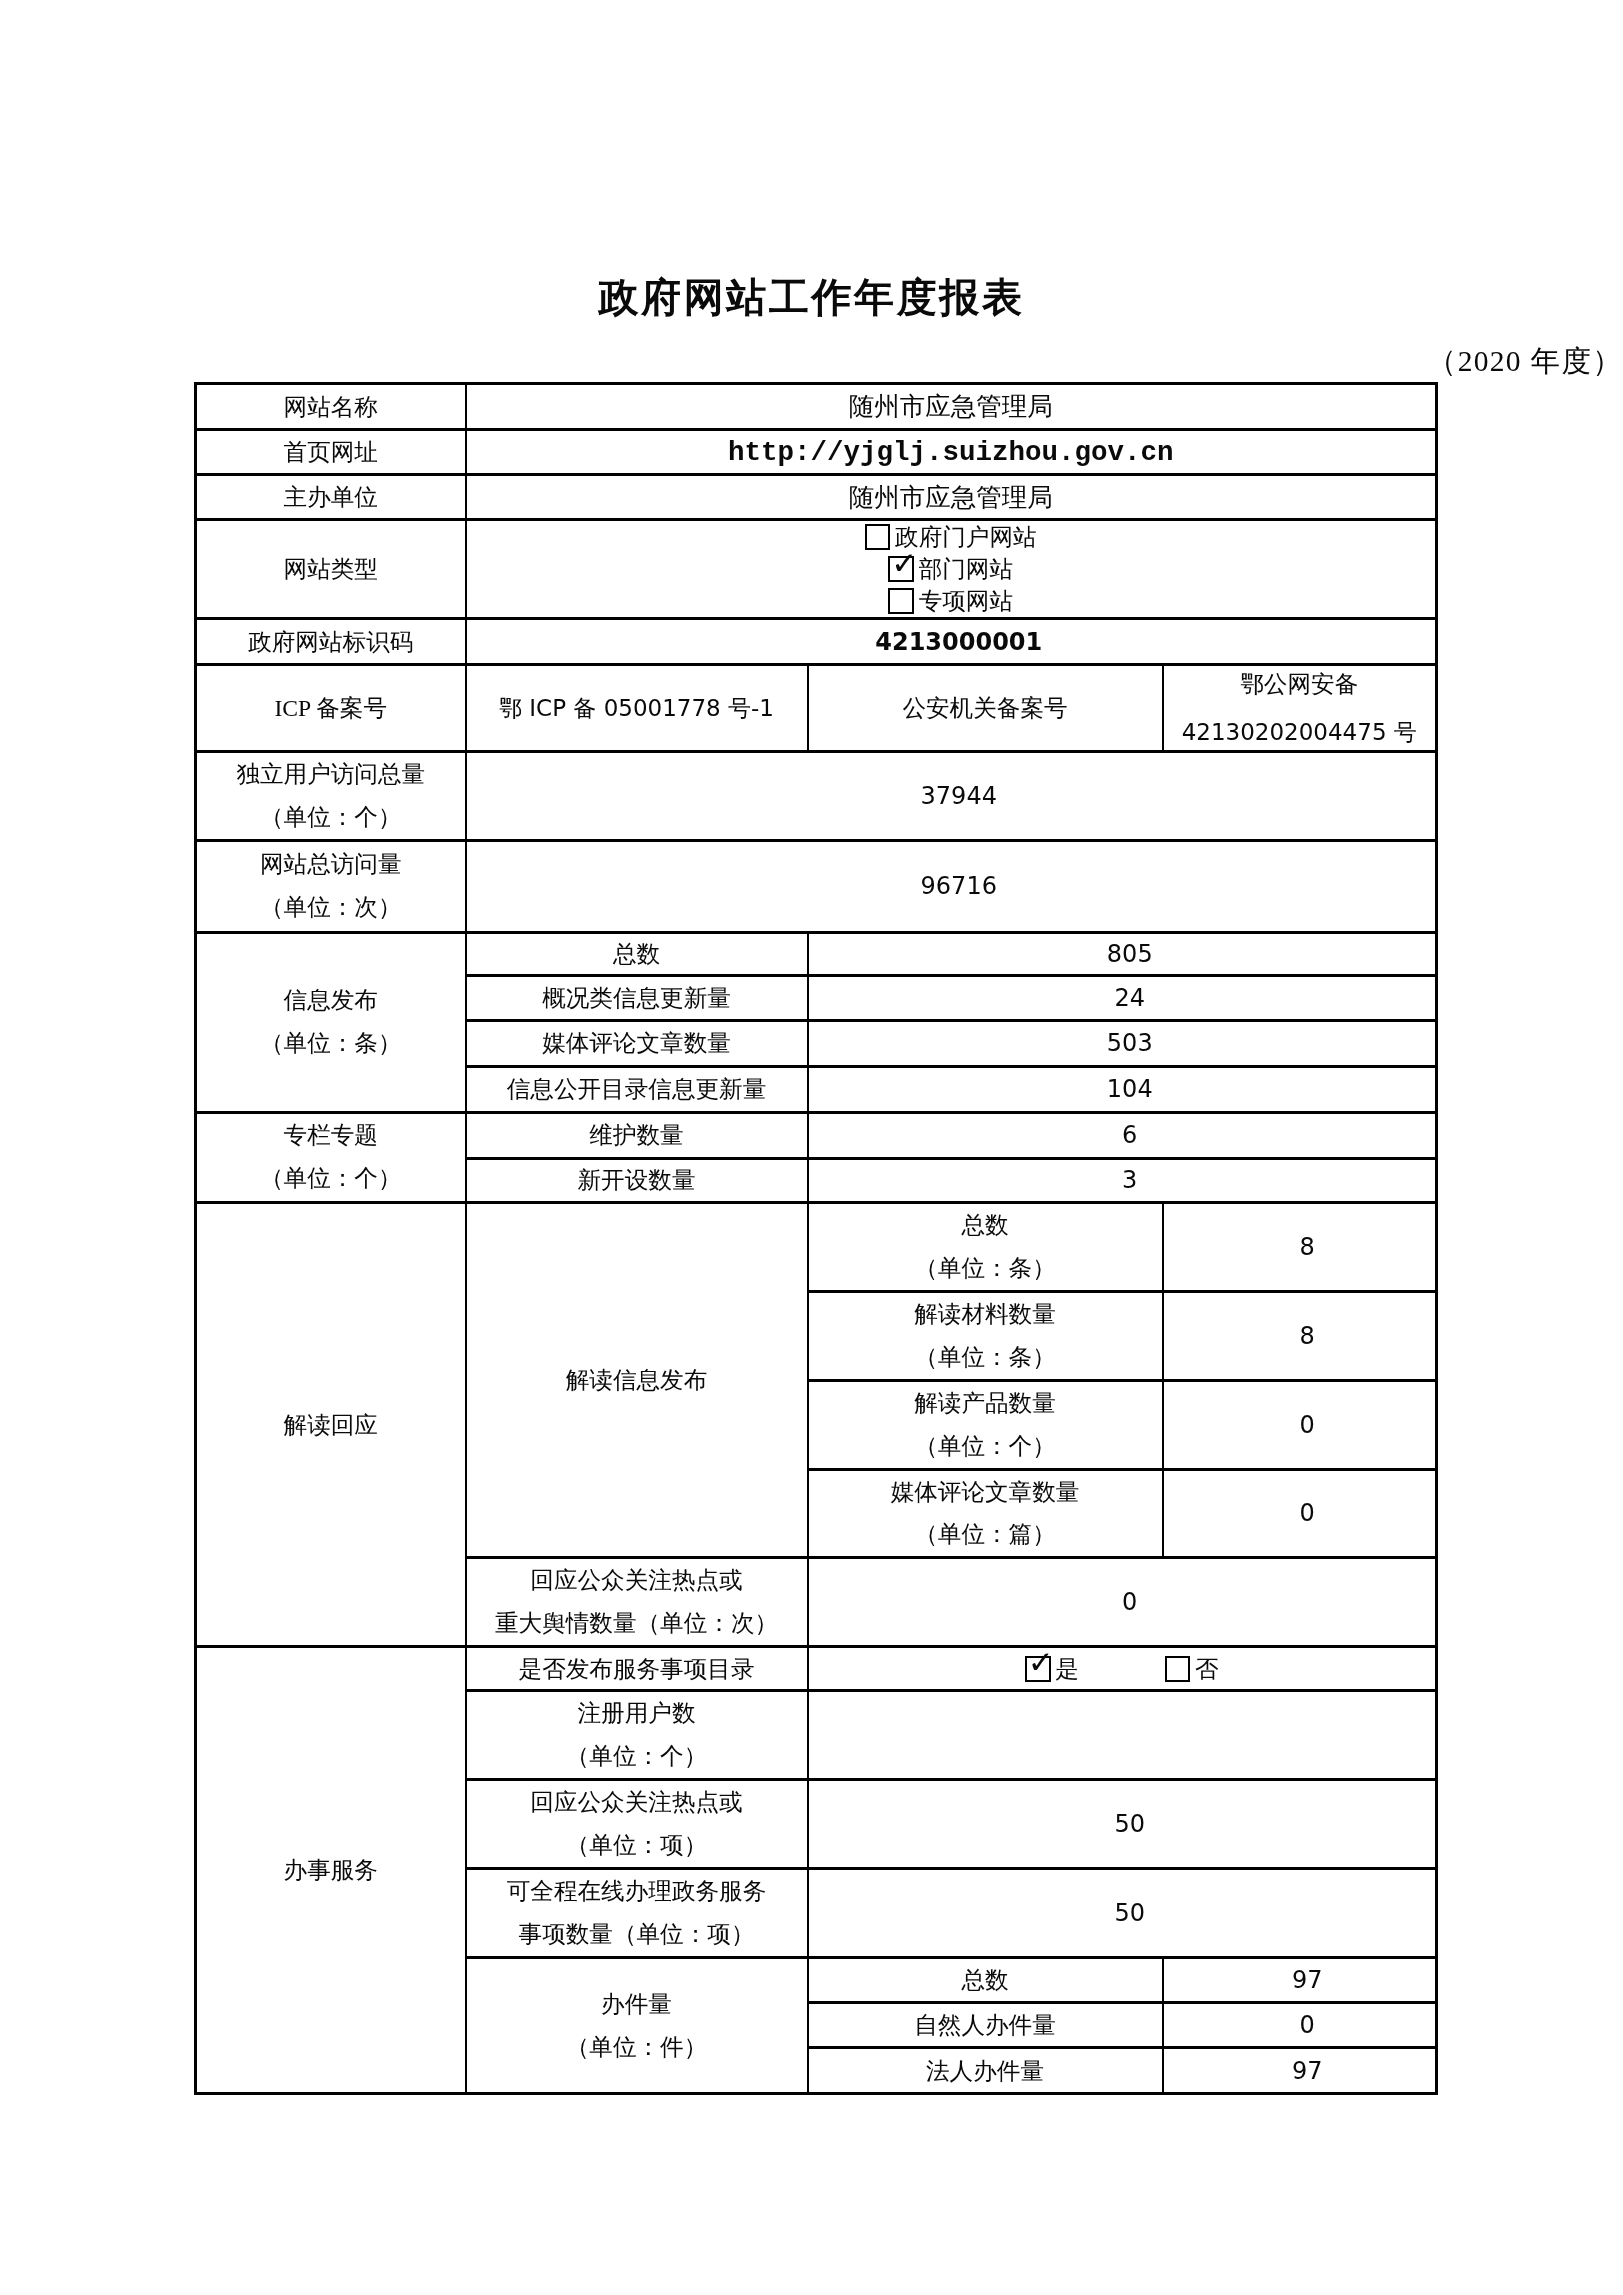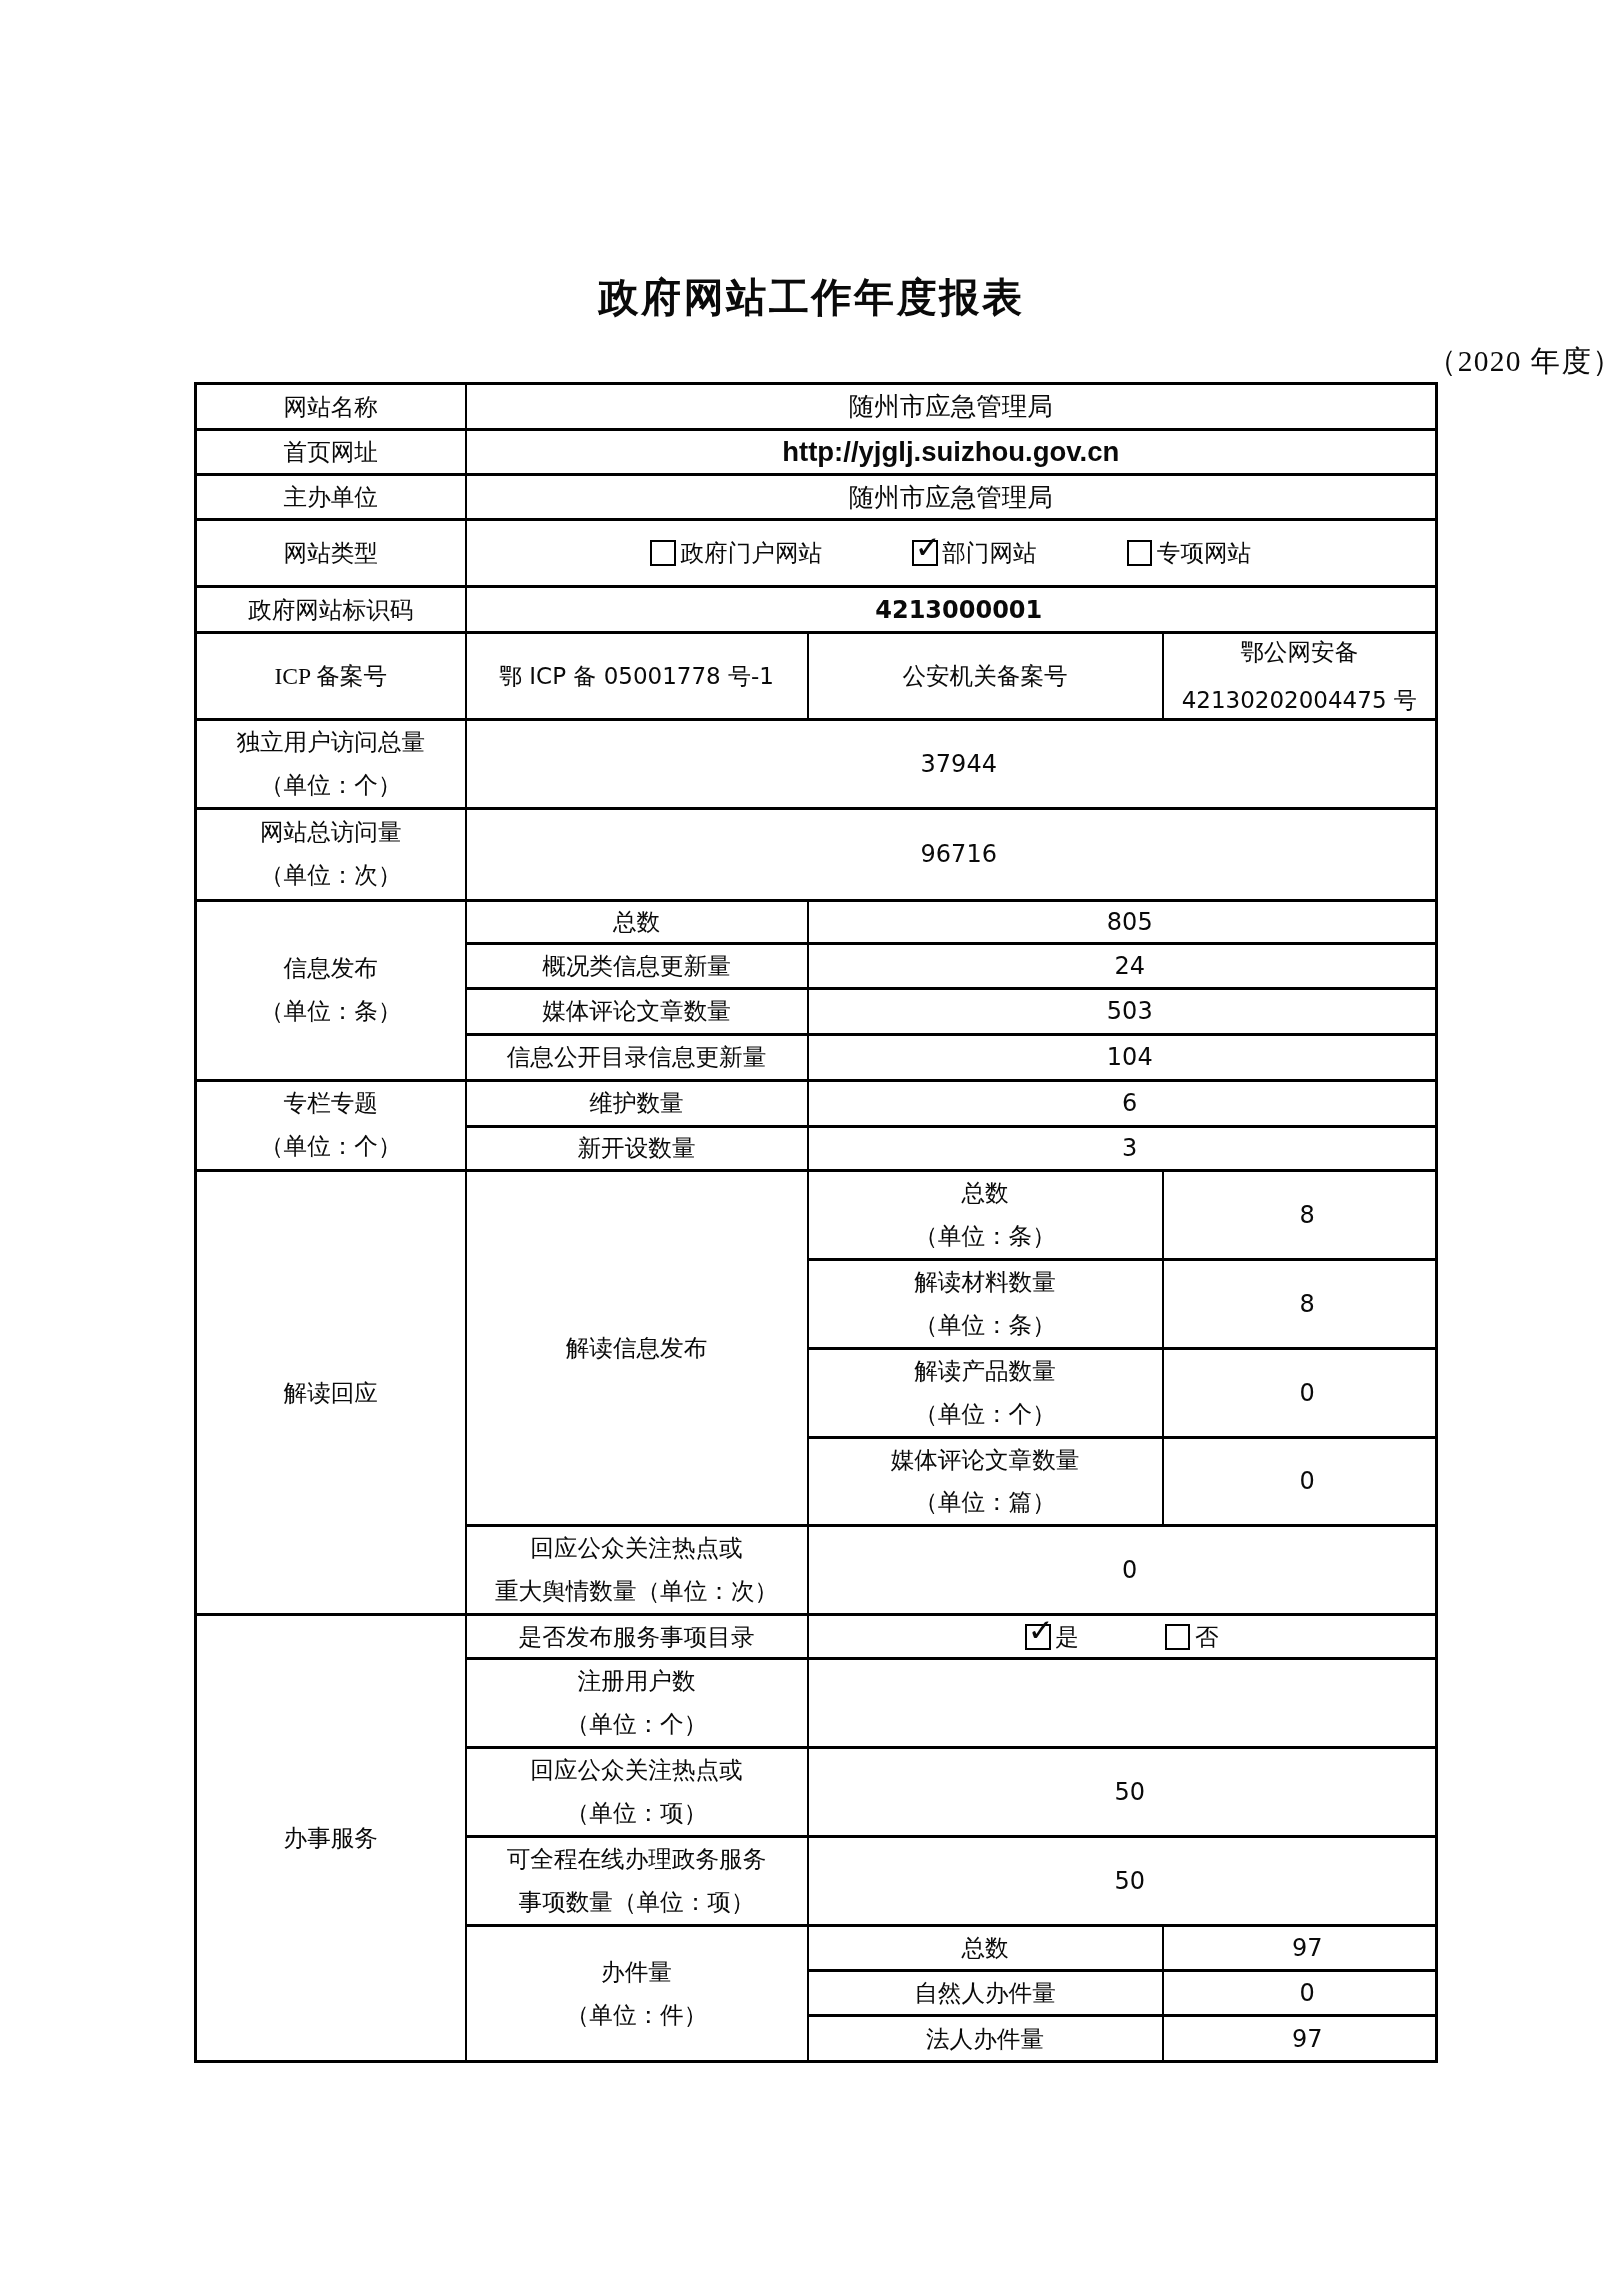--- a/index.html
+++ b/index.html
@@ -52,28 +52,28 @@
     overflow: hidden;
   }
   .pre { white-space: pre-line; line-height: 1.82; }
   .num {
     font-family: "DejaVu Sans", "Liberation Sans", sans-serif;
     font-size: 24px;
     padding-left: 16px;
   }
   .bold { font-weight: bold; }
   .url {
-    font-family: Liberation Sans, sans-serif;
+    font-family: Liberation Mono, monospace;
     font-size: 27.5px;
     font-weight: bold;
   }
   .mixed { font-family: "DejaVu Sans", "Liberation Sans", sans-serif; font-size: 23px; }
 
   .optrow {
-    display: flex; justify-content: center; align-items: center; gap: 90px;
+    display: flex; justify-content: center; align-items: center;  flex-direction: column;
   }
   .opt { display: flex; align-items: center; gap: 4.6px; font-size: 23.6px; }
   .cb {
     display: inline-block; position: relative;
     width: 21.6px; height: 21.6px;
     border: 2px solid #000;
     background: #fff;
     flex: 0 0 auto;
   }
   .cb .ck {

